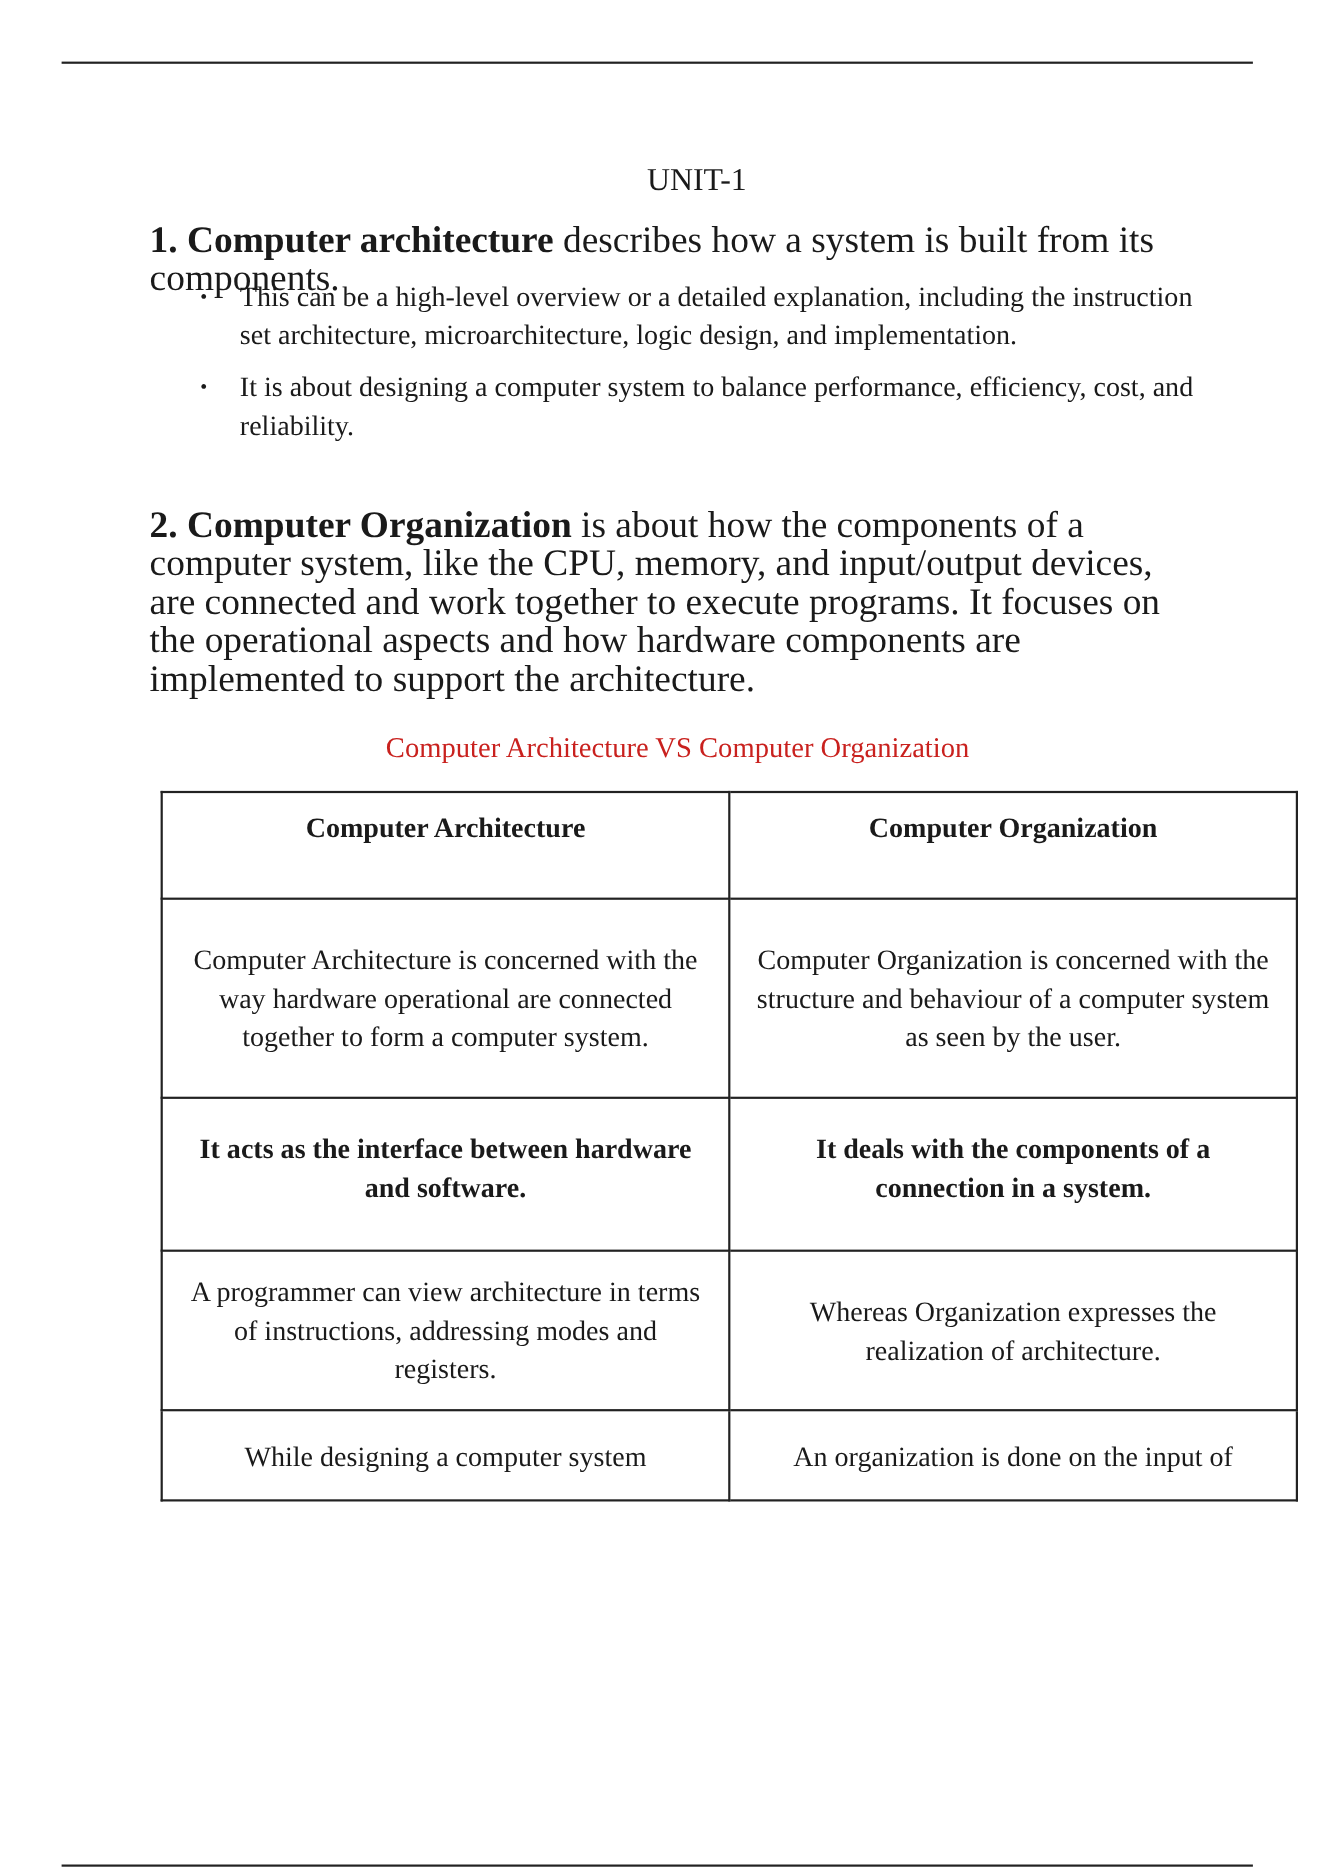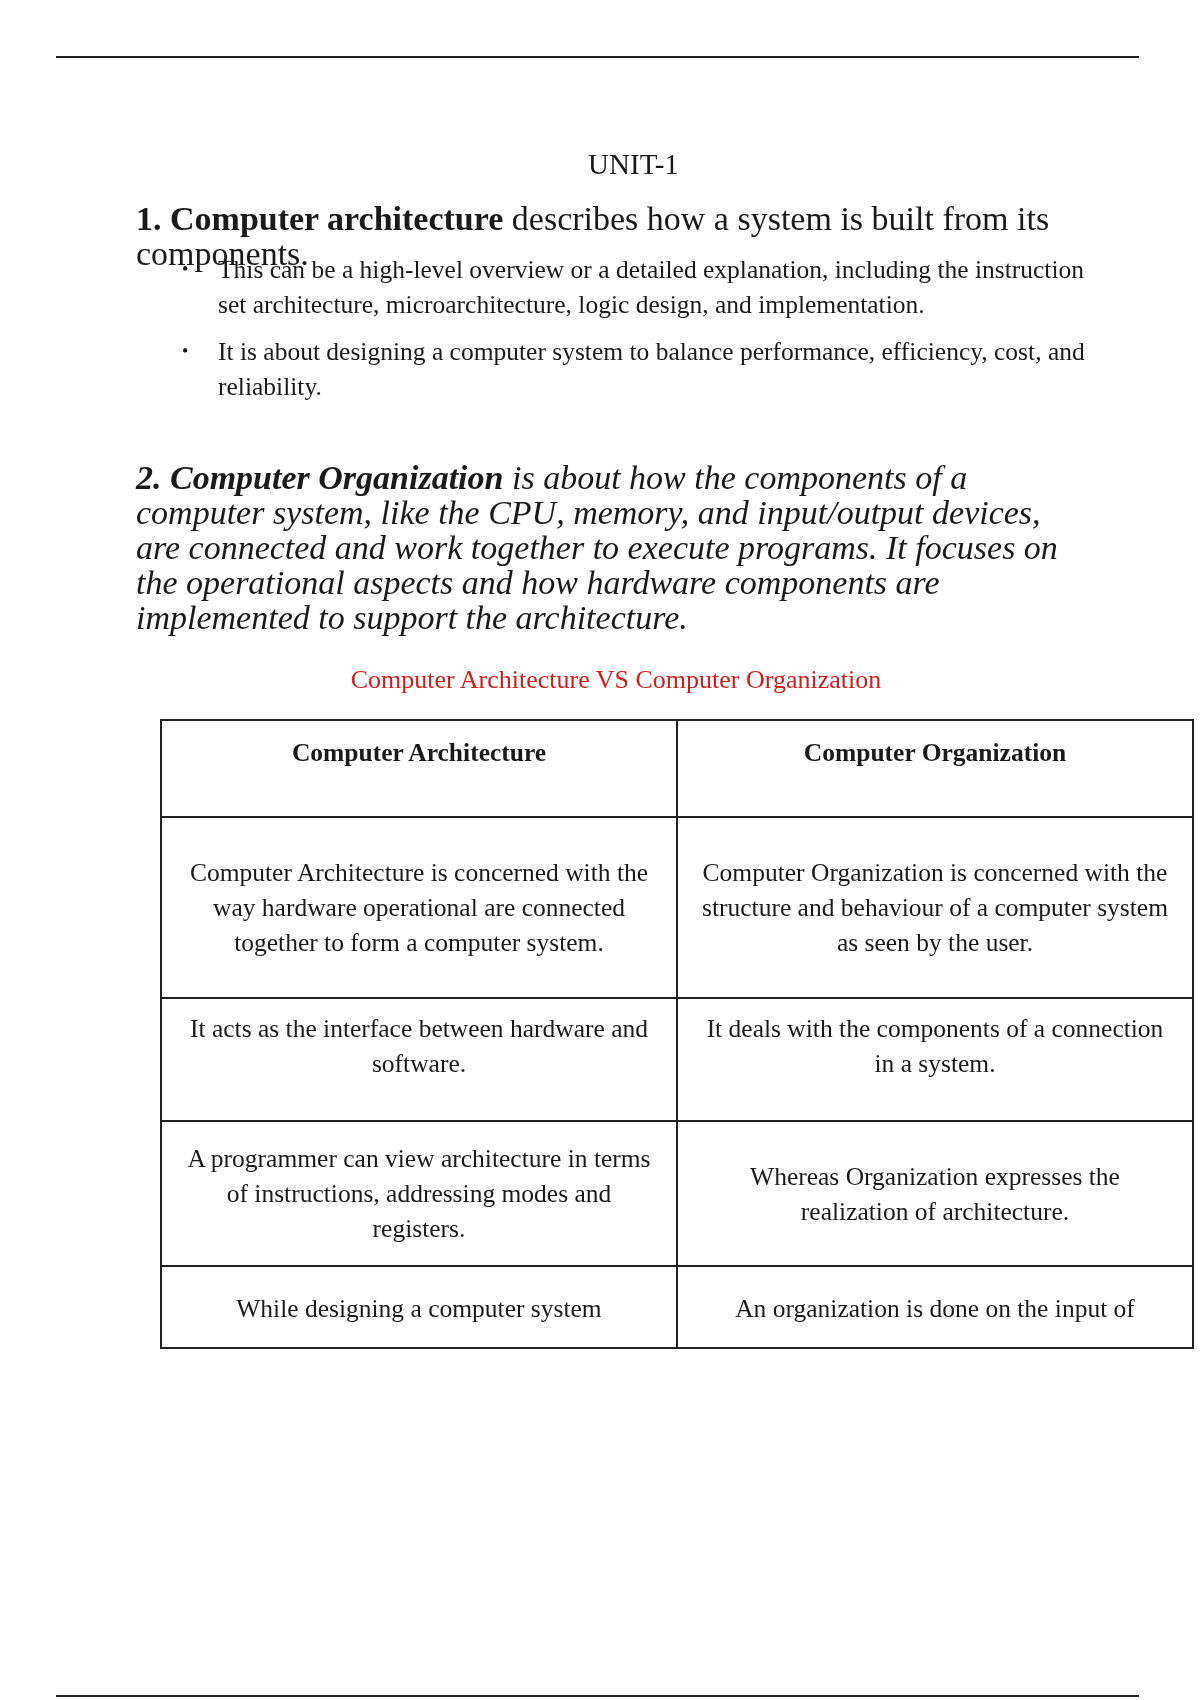--- a/index.html
+++ b/index.html
@@ -8,27 +8,27 @@
   .rule { position:absolute; left:56px; width:1083px; height:2px; background:#222; }
   .rule.top { top:56px; }
   .rule.bottom { top:1695px; }
   .title { position:absolute; top:148px; left:0; width:1267px; text-align:center; font-size:29px; }
   .para { position:absolute; left:136px; width:940px; font-size:34px; line-height:35px; }
   .para b { font-weight:bold; }
   #p1 { top:201px; }
   ul.bullets { position:absolute; left:146px; top:252px; width:940px; margin:0; padding:0; list-style:none; font-size:25.5px; line-height:35px; }
   ul.bullets li { position:relative; padding-left:72px; margin-bottom:12px; }
   ul.bullets li .dot { position:absolute; left:36px; top:0; font-size:18px; }
-  #p2 { top:460px;font-style:italic; }
+  #p2 { top:460px; }
   .table-title { position:absolute; top:665px; left:0; width:1232px; text-align:center; font-size:26px; color:#c9211e; }
-  table.cmp { position:absolute; top:719px; left:146px; width:1034px; border-collapse:collapse; font-size:25.5px; line-height:35px;margin-left:14px; }
+  table.cmp { position:absolute; top:719px; left:146px; width:1034px; border-collapse:collapse; font-size:25.5px; line-height:35px; }
   table.cmp td, table.cmp th { border:2px solid #222; text-align:center; vertical-align:middle; padding:0 18px; width:50%; }
   table.cmp th { font-weight:bold; height:81px; vertical-align:top; padding-top:14px; }
   tr.r1 td { height:179px; }
-  tr.r2 td { height:109px; vertical-align:top; padding-top:12px; }
+  tr.r2 td { height:109px; vertical-align:top; padding-top:28px;font-weight:bold; }
   tr.r3 td { height:145px; }
   tr.r4 td { height:143px; }
   tr.r5 td { height:56px; vertical-align:top; padding-top:24px; white-space:nowrap; }
 </style>
 </head>
 <body>
 
 <div class="rule top"></div>
 
 <div class="title">UNIT-1</div>

